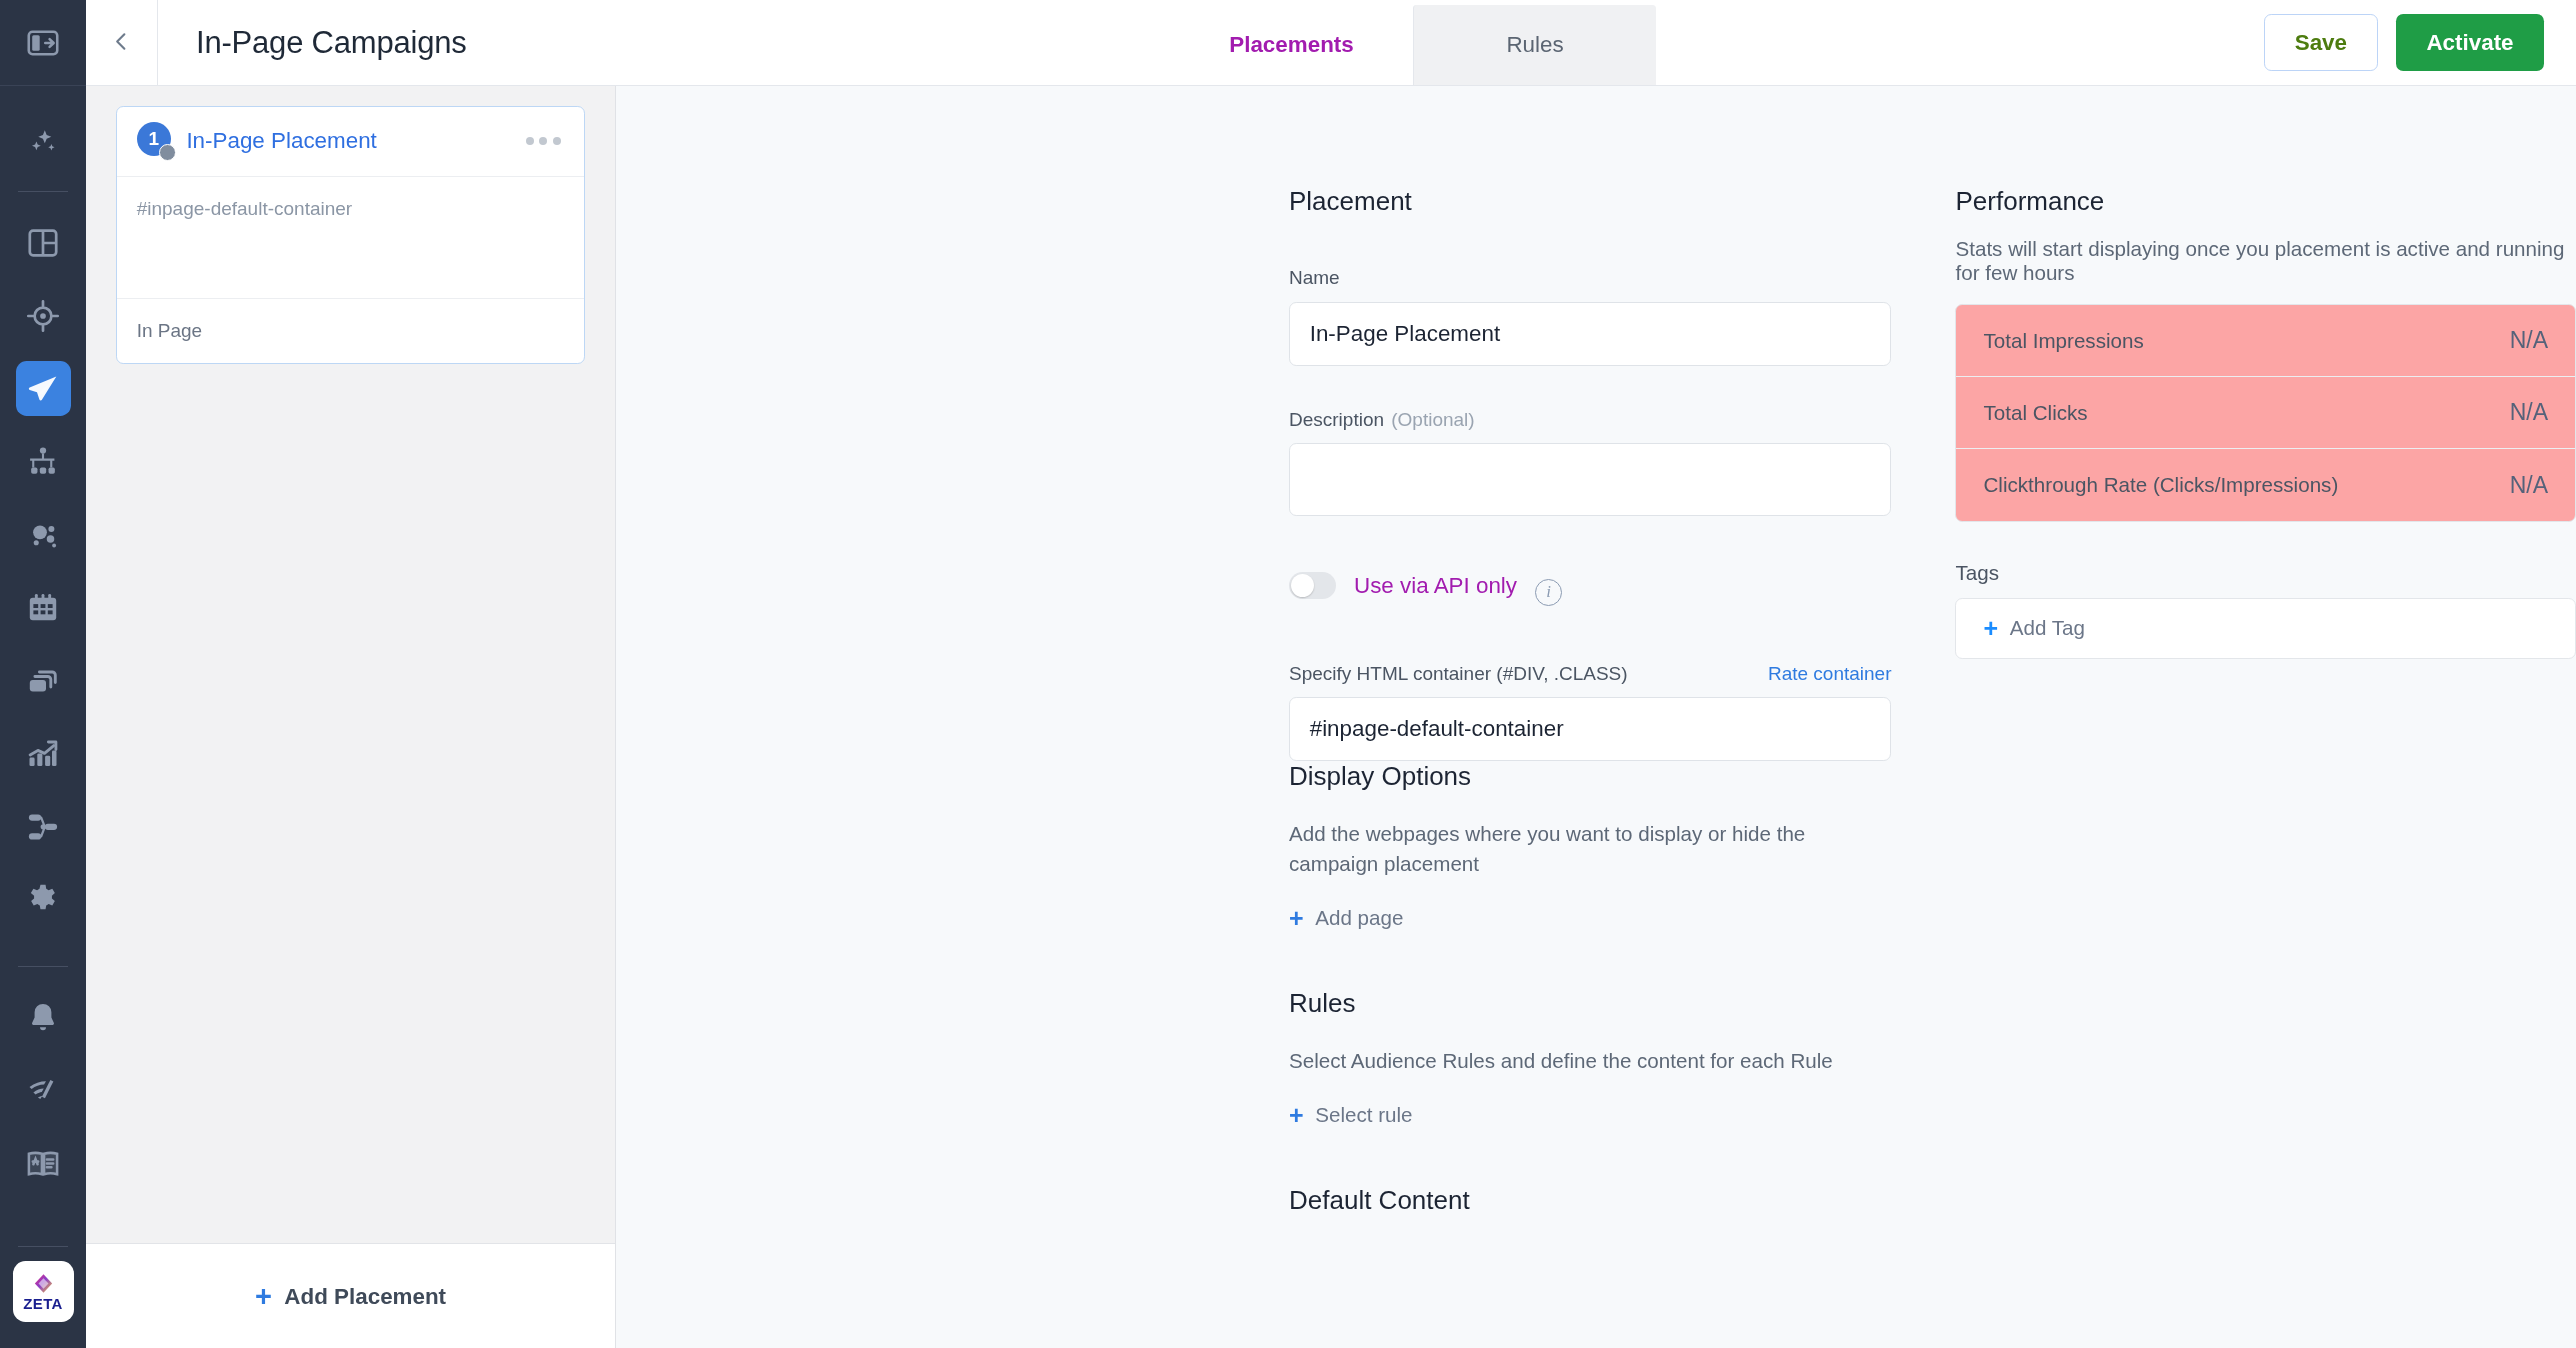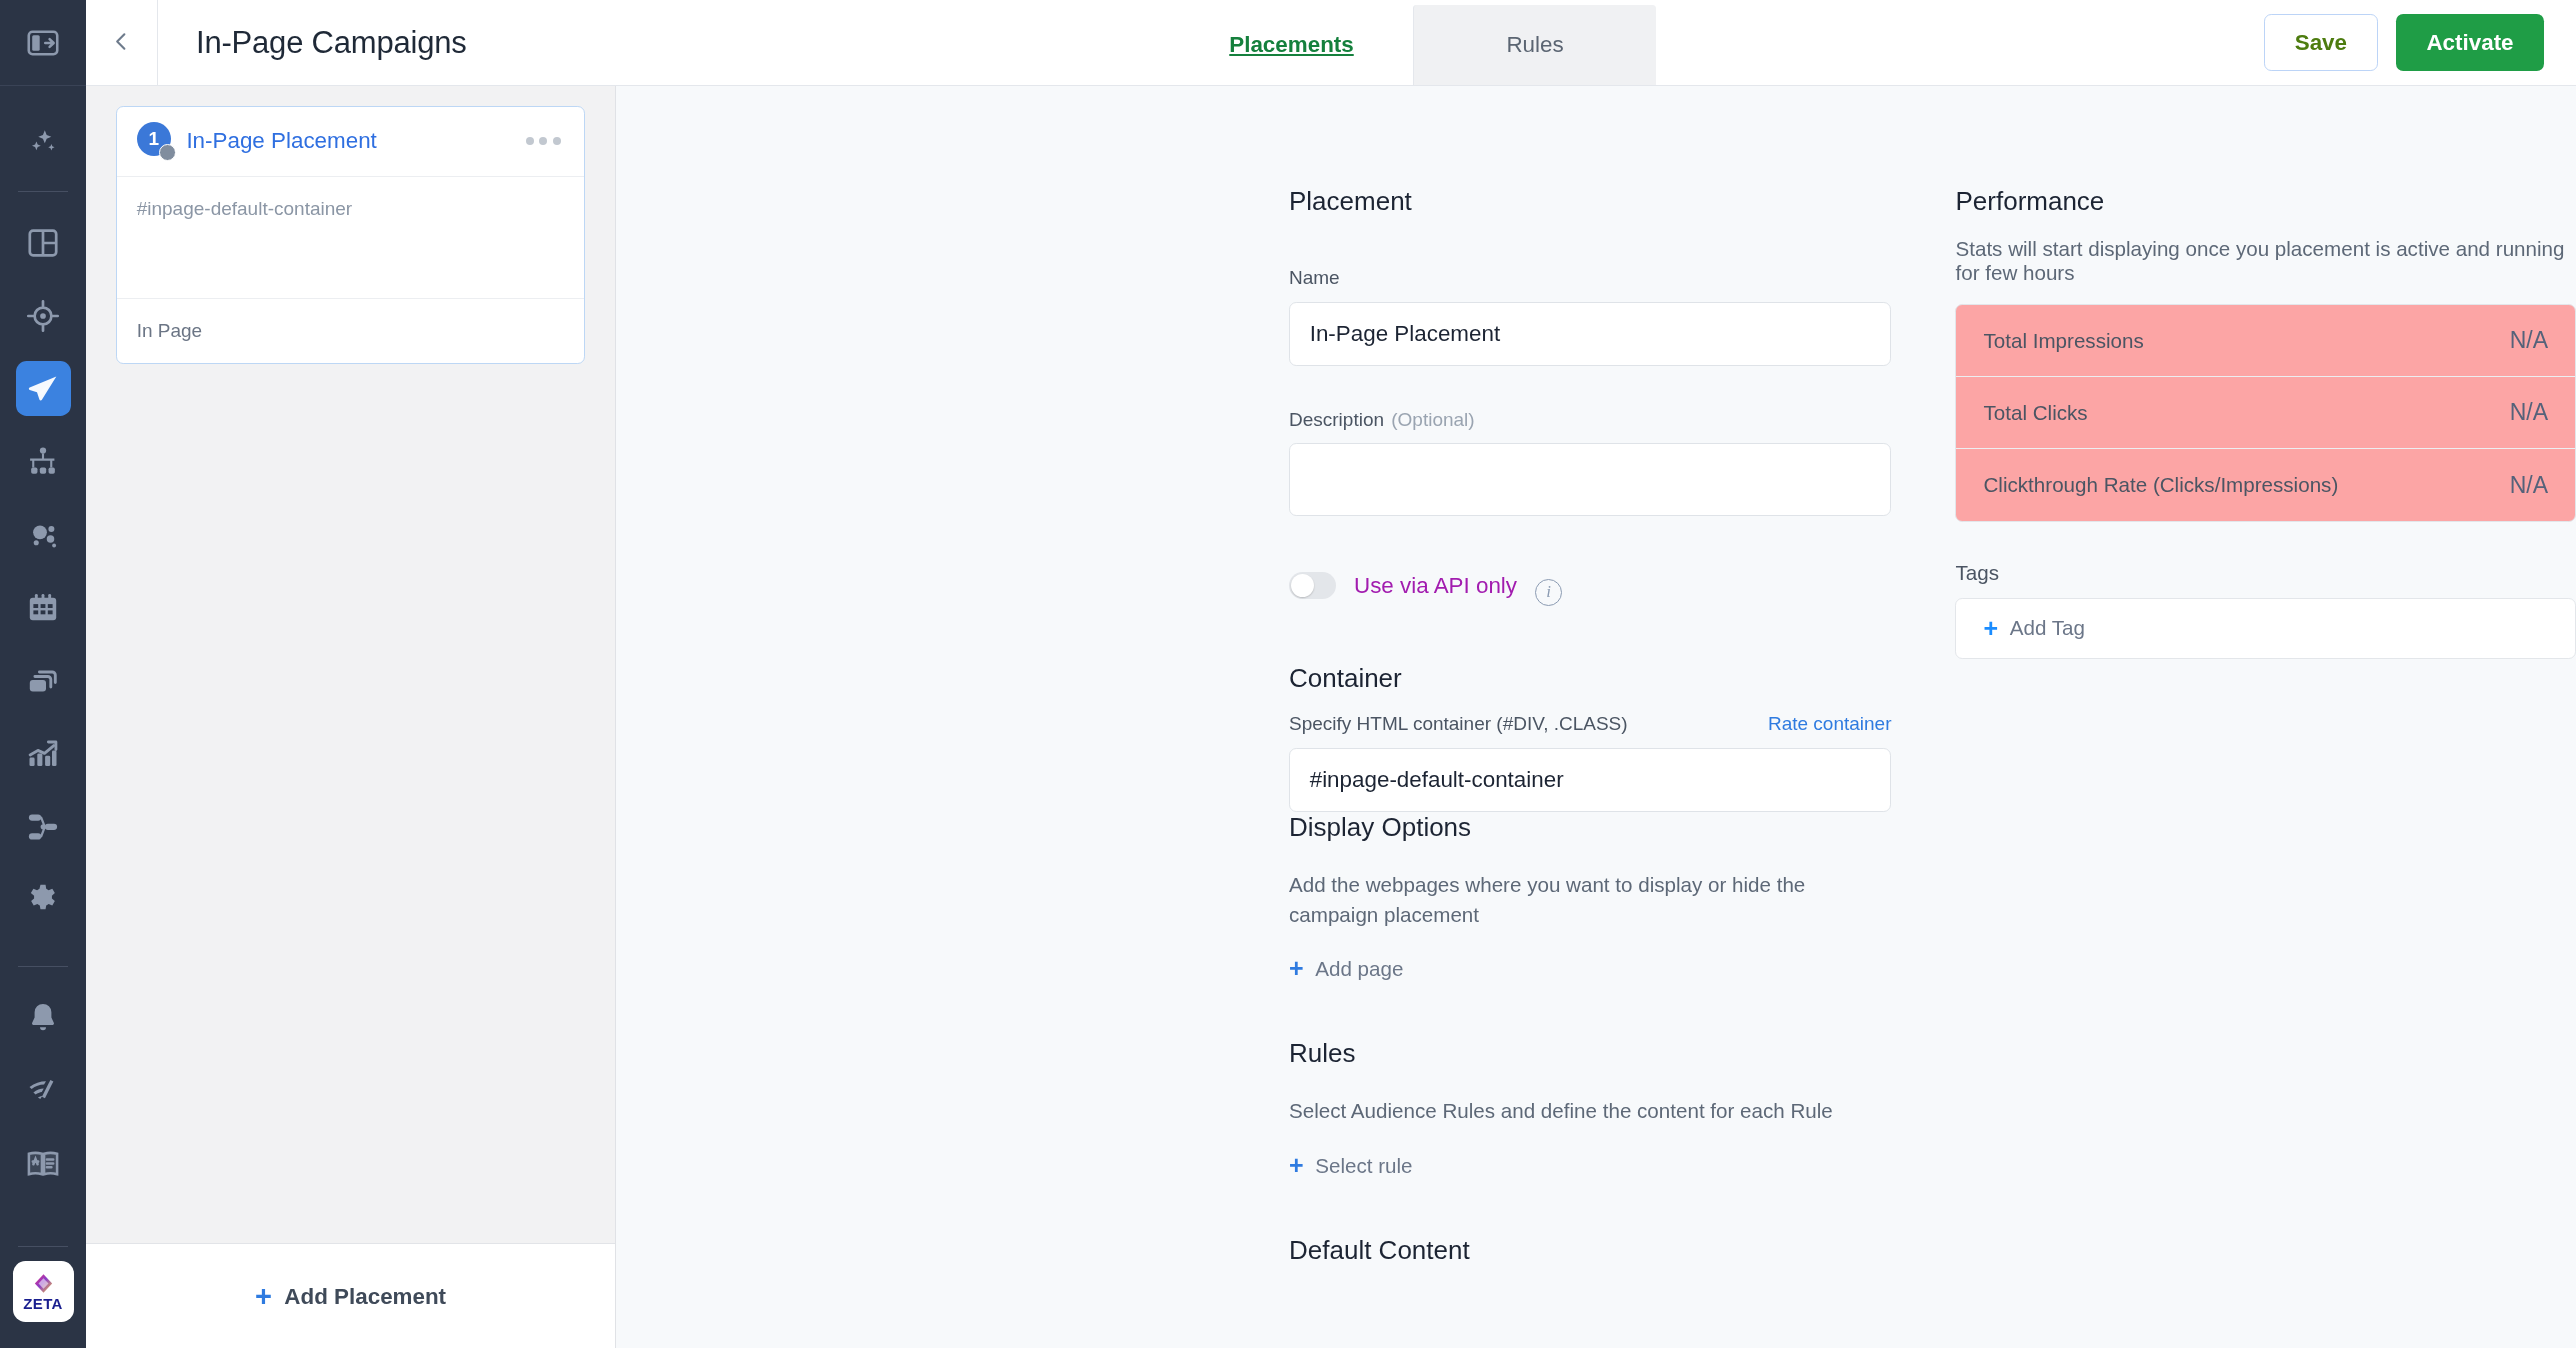--- a/index.html
+++ b/index.html
@@ -76,21 +76,21 @@
     position: absolute; left: 1084px; bottom: 0; top: 5.4px;
     display: flex; align-items: stretch;
   }
   .tab {
     width: 243px;
     display: flex; align-items: center; justify-content: center;
     font-size: 22.4px; font-weight: 700;
     cursor: pointer;
     border-top-left-radius: 3.6px; border-top-right-radius: 3.6px;
   }
-  .tab.sel { background: #ffffff; color: #15803d; text-decoration: underline; }
+  .tab.sel { background: #ffffff; color: #a21caf; }
   .tab.unsel { background: #f0f1f3; color: #5b6572; font-weight: 400; border-left: 0.9px solid #e4e7ec; }
   .hdr-actions {
     margin-left: auto; display: flex; align-items: center; gap: 18px;
     padding-right: 32px;
   }
   .btn {
     height: 57px; border-radius: 7.2px; font-size: 22.4px; font-weight: 700;
     display: flex; align-items: center; justify-content: center;
     cursor: pointer; padding: 0 30px;
   }
@@ -494,21 +494,20 @@
 
             <div class="toggle-row mt-56">
               <span class="switch">
                   <i></i>
                 </span>
               <span class="toggle-label">Use via API only</span>
               <span class="info-icon">i</span>
             </div>
 
             <div class="mt-64">
-              <div class="sec-title">Container</div>
               <div class="row-between mt-22">
                 <span class="field-label">Specify HTML container (#DIV, .CLASS)</span>
                 <span class="link">Rate container</span>
               </div>
               <div class="input mt-14" placeholder="#DIV, .CLASS">#inpage-default-container</div>
             </div>
 
             <div class="mt-74">
               <div class="sec-title">Display Options</div>
               <div class="desc mt-30">Add the webpages where you want to display or hide the campaign placement</div>

